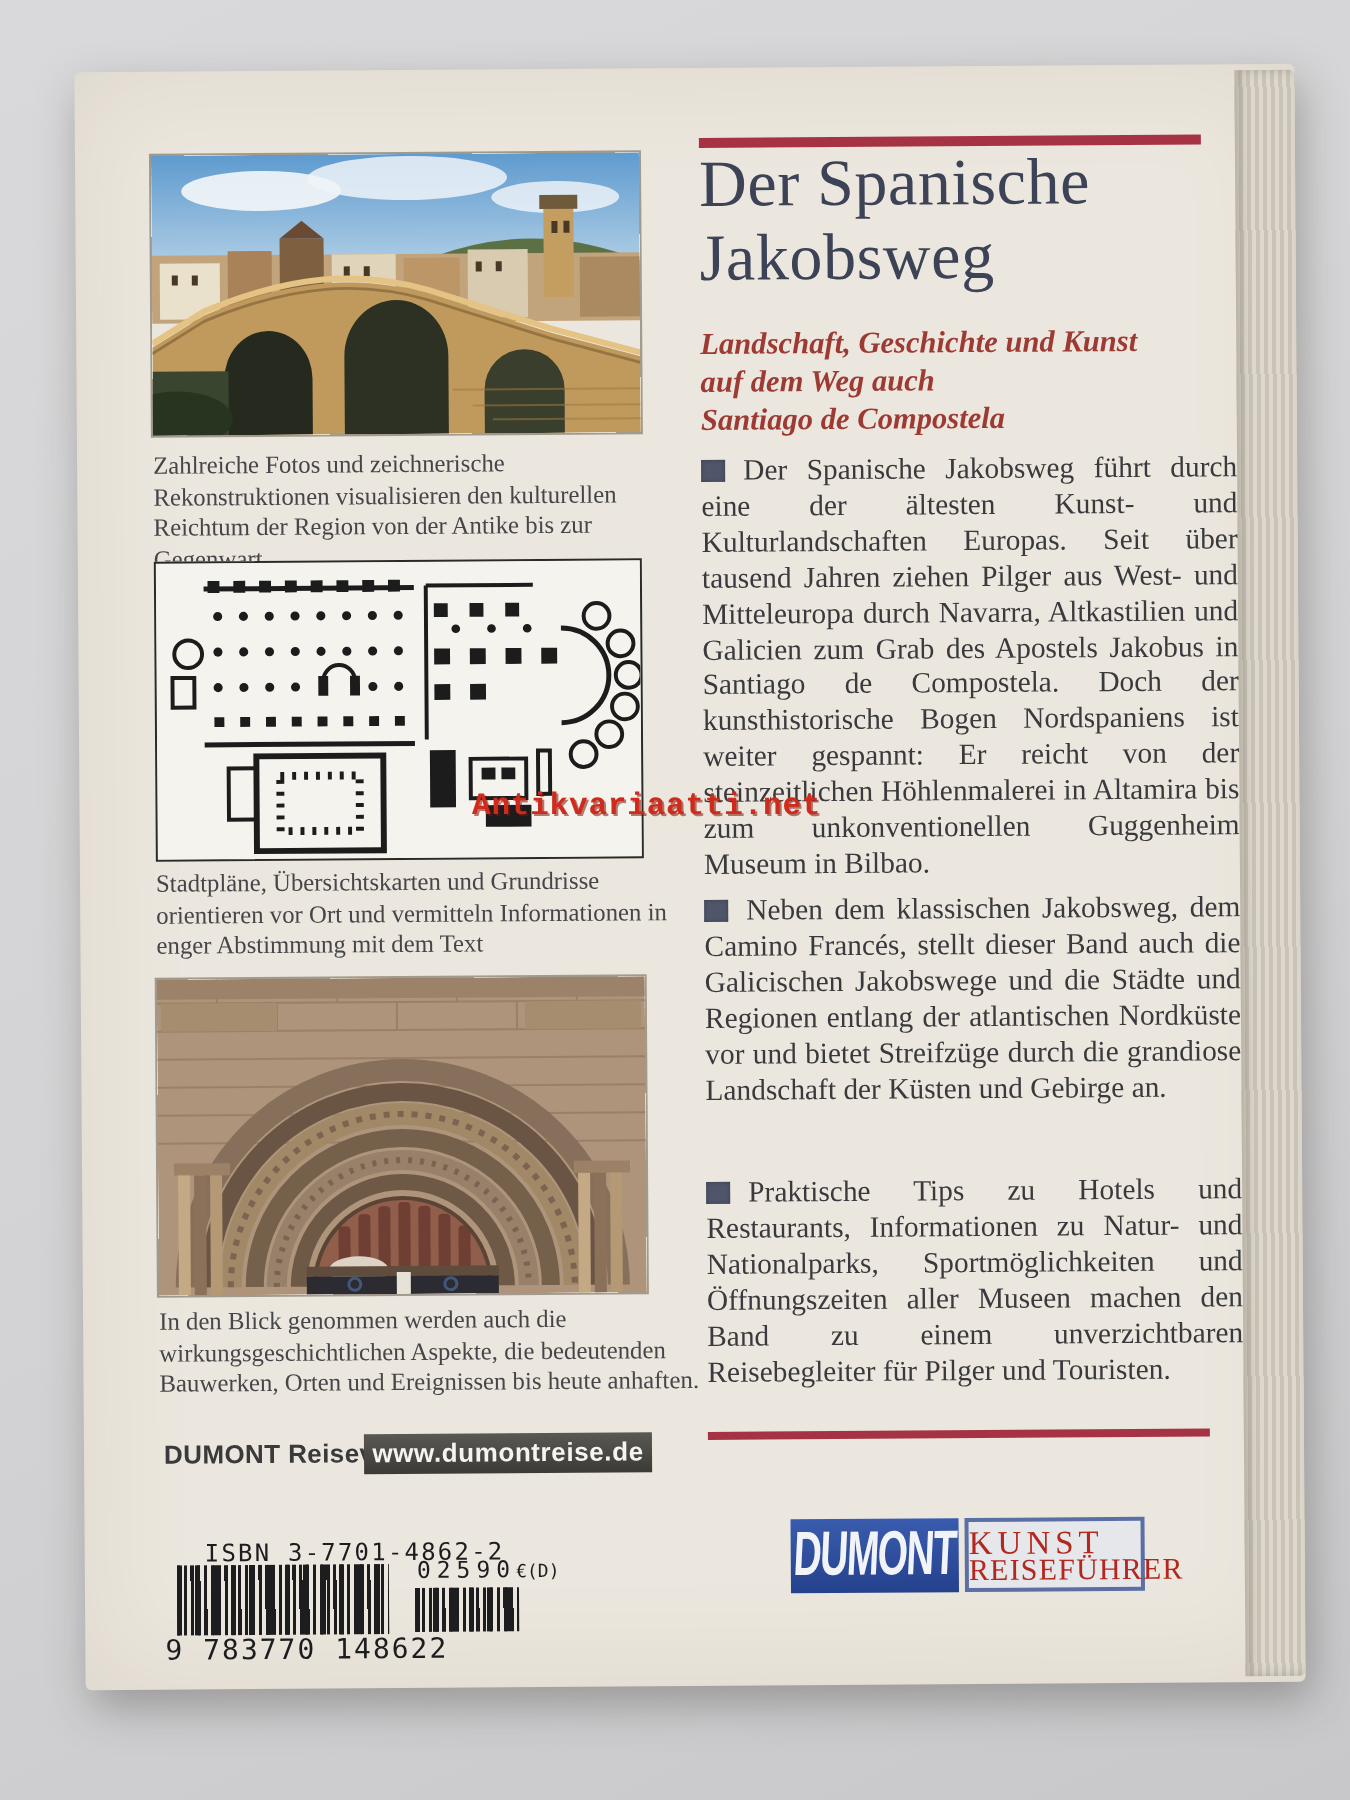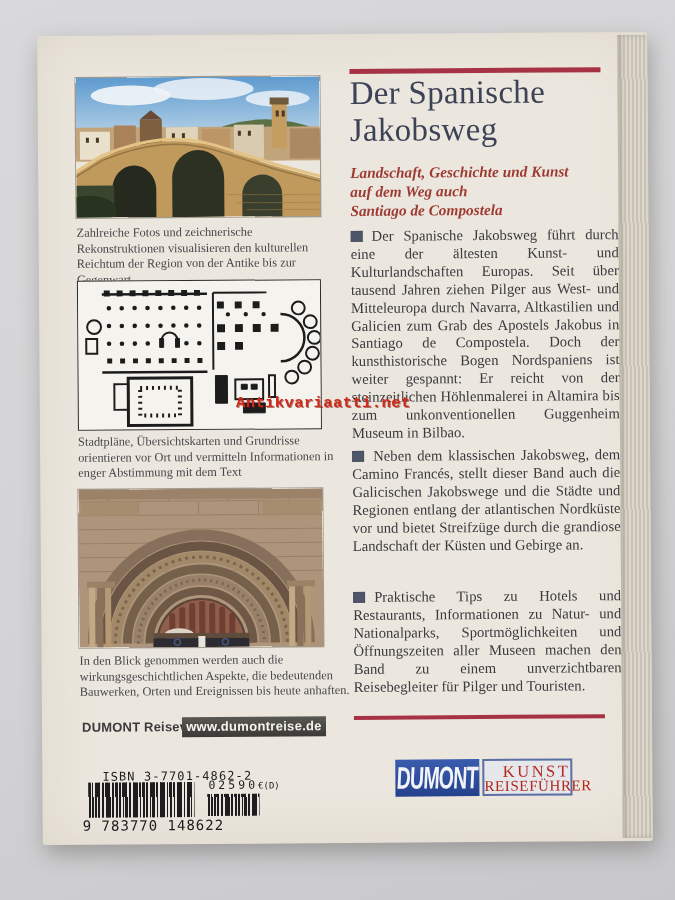--- a/index.html
+++ b/index.html
@@ -65,21 +65,21 @@
 
   .logo-row{position:absolute;top:724px;left:0;width:268px;height:42px;}
   .dumont-box{position:absolute;left:41px;top:2px;width:84px;height:37px;
     background:linear-gradient(#3a5cae,#24418c);color:#f2f3f6;display:flex;
     align-items:center;justify-content:center;overflow:hidden;}
   .dumont-box span{display:inline-block;font-family:"Liberation Sans",sans-serif;
     font-weight:bold;font-size:25px;letter-spacing:-1px;
     transform:scaleX(.78) scaleY(1.25) skewX(-5deg);}
   .kunst-box{position:absolute;left:128px;top:2px;width:90px;height:37px;
     background:#e6e7ea;border:2px solid #5b6fa4;box-sizing:border-box;
-    text-align:right;color:#b3271f;}
+    text-align:left;color:#b3271f;}
   .kunst-line1{font-size:16.5px;letter-spacing:2.5px;line-height:17px;margin-top:2px;}
   .kunst-line2{font-size:15px;letter-spacing:.6px;line-height:12px;}
 
   .watermark{position:absolute;left:236px;top:394px;z-index:6;
     font-family:Liberation Mono, monospace;font-weight:bold;font-size:15.5px;
     color:#d02a1c;text-shadow:1px 1px 0 rgba(120,20,10,.55);letter-spacing:.4px;
     white-space:nowrap;}
 </style>
 </head>
 <body>

